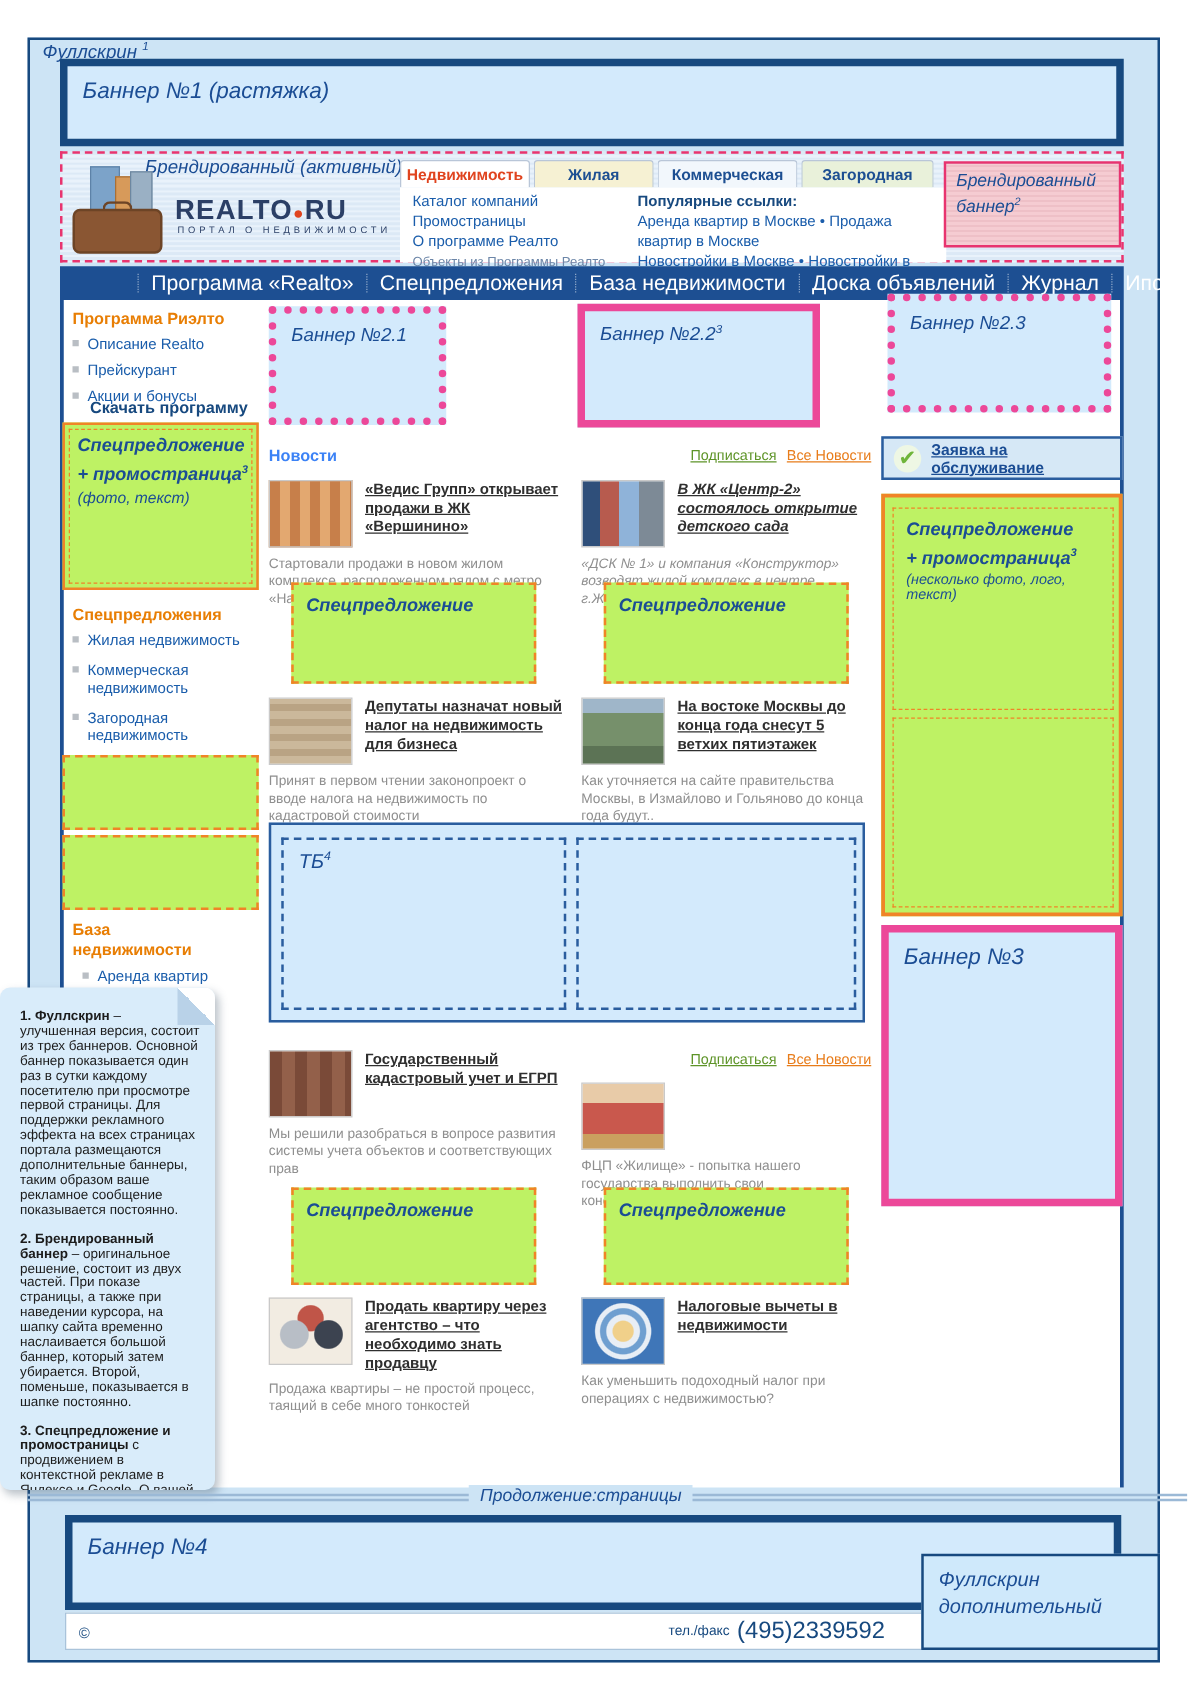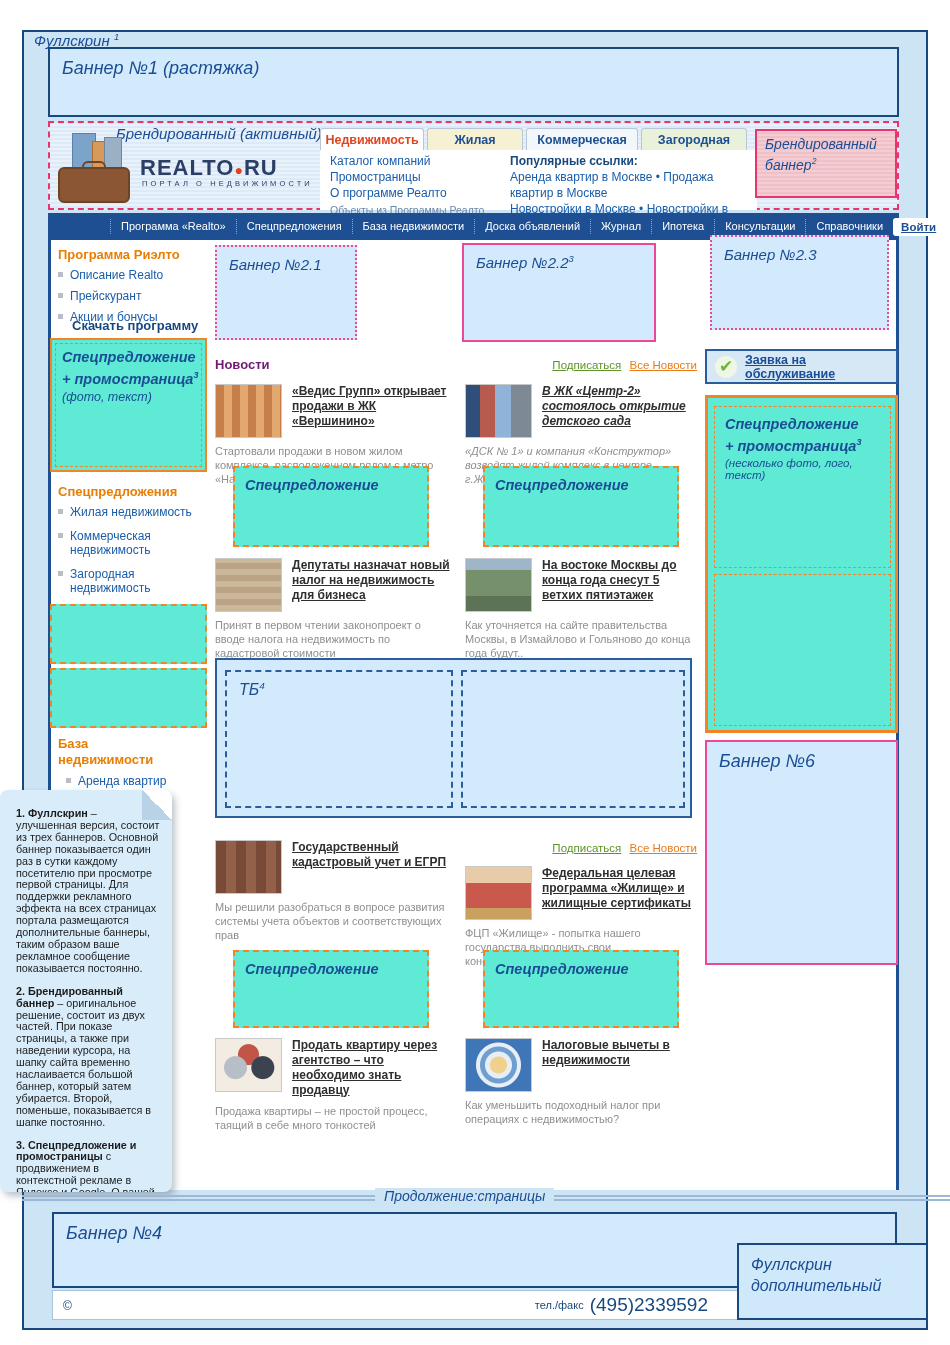--- a/index.html
+++ b/index.html
@@ -6,21 +6,21 @@
   #root{position:relative;width:950px;height:1345px;background:#fff;overflow:hidden;
         font-family:"Liberation Sans","DejaVu Sans",sans-serif;}
   .abs{position:absolute;}
   sup{font-size:.62em;}
 
   
   .frame{left:22px;top:30px;width:902px;height:1296px;border:2px solid #17497f;background:#cde4f5;}
   .fs-label{left:34px;top:32px;font-style:italic;font-size:15px;color:#1b4d94;}
 
   
-  .bbox{background:#d3eafc;border:2px solid #ec4899;box-sizing:border-box;}
+  .bbox{background:#d3eafc;border:6px solid #ec4899;box-sizing:border-box;}
   .bbox.dotted{border-style:dotted;}
   .blabel{font-style:italic;color:#1b4d94;font-size:15px;padding:9px 0 0 12px;}
   .blabel.big{font-size:18px;}
 
   
   .banner1{left:48px;top:47px;width:851px;height:70px;border-color:#17497f;}
   .branded{left:48px;top:121px;width:851px;height:89px;border:2px dashed #e8346f;box-sizing:border-box;
            background:repeating-linear-gradient(0deg,#dce9f6 0 2px,#e9f2fb 2px 4px);}
   .branded-label{left:66px;top:2px;font-style:italic;font-size:15px;color:#1b4d94;}
   .logo-wrap{left:6px;top:16px;width:260px;height:66px;}
@@ -45,52 +45,52 @@
   .hl-col1 div{cursor:pointer;}
   .hl-small{font-size:10.5px;color:#6c86a8;margin-top:1px;}
   .hl-col2{left:190px;top:3px;font-size:12px;line-height:16px;color:#1a5dab;}
   .hl-title{font-weight:bold;color:#17497f;}
   .pinkbox{left:705px;top:6px;width:142px;height:69px;border:2px solid #e8346f;box-sizing:border-box;
            background:repeating-linear-gradient(0deg,#f5ccd2 0 2px,#eec0c7 2px 4px);}
   .pink-label{padding:5px 0 0 8px;font-style:italic;font-size:14px;line-height:17px;color:#1b4d94;}
 
   
   .nav{left:48px;top:213px;width:851px;height:27px;background:#1d4f92;display:flex;align-items:center;box-sizing:border-box;padding-left:62px;}
-  .nav-item{color:#fff;font-size:11px;padding:0 10px;border-left:1px dotted rgba(255,255,255,.5);height:15px;line-height:15px;cursor:pointer;white-space:nowrap;}
+  .nav-item{color:#fff;font-size:17px;padding:0 10px;border-left:1px dotted rgba(255,255,255,.5);height:15px;line-height:15px;cursor:pointer;white-space:nowrap;}
   .nav-item:last-of-type{border-right:1px dotted rgba(255,255,255,.5);}
   .login-box{margin-left:auto;margin-right:3px;background:#fff;border-radius:3px;padding:3px 8px;font-size:11.5px;font-weight:bold;color:#1d4f92;white-space:nowrap;}
   .login-box .lnk{text-decoration:underline;cursor:pointer;}
 
   
   .sheet{left:48px;top:240px;width:851px;height:950px;background:#fff;border-left:3px solid #1d4f92;border-right:3px solid #1d4f92;box-sizing:border-box;}
 
   
   .side-title{font-weight:bold;font-size:13px;color:#e87e04;}
   .side-list{font-size:12px;color:#1a5dab;}
   .li-row{display:flex;margin-bottom:7px;cursor:pointer;}
   .bullet{flex:0 0 5px;width:5px;height:5px;background:#b9bec4;margin:4px 7px 0 0;}
   .download{font-weight:bold;font-size:13px;color:#17497f;cursor:pointer;}
-  .peachbox{background:#5eead4;box-sizing:border-box;}
+  .peachbox{background:#bef264;box-sizing:border-box;}
   .peach-solid{border:2px solid #f08427;}
   .peach-dash{border:2px dashed #f08427;}
   .inner-dash{position:absolute;inset:3px;border:1px dashed #f08427;}
   .promo-label{position:relative;padding:8px 0 0 10px;font-style:italic;font-weight:bold;font-size:14.5px;line-height:18px;color:#1b4d94;}
   .promo-note{position:relative;padding:2px 0 0 10px;font-style:italic;font-size:12.5px;color:#1b4d94;}
 
   
   .notes{left:0;top:790px;width:172px;height:402px;background:#d9ecfa;border-radius:8px;
          box-shadow:3px 4px 7px rgba(60,80,100,.35);box-sizing:border-box;
          padding:18px 12px 0 16px;overflow:hidden;}
   .notes:after{content:"";position:absolute;right:0;top:0;width:30px;height:30px;
          background:linear-gradient(225deg,#ffffff 0 50%,#b9d2e8 50% 100%);}
   .note-p{font-size:10.8px;line-height:11.9px;color:#1c1c1c;margin-bottom:11px;}
   .note-p b{font-weight:bold;}
 
   
-  .sec-title{font-weight:bold;font-size:13px;color:#701a75;}
+  .sec-title{font-weight:bold;font-size:13px;color:#3b82f6;}
   .sub-row{width:197px;text-align:right;font-size:11.5px;white-space:nowrap;}
   .lnk-green{color:#5e9428;text-decoration:underline;cursor:pointer;}
   .lnk-orange{color:#e87c1a;text-decoration:underline;cursor:pointer;margin-left:5px;}
   .req-btn{left:705px;top:349px;width:193px;height:35px;border:2px solid #2a5d9e;background:#d6e8f6;
            box-sizing:border-box;display:flex;align-items:center;cursor:pointer;}
   .check{flex:0 0 22px;width:22px;height:22px;border-radius:50%;background:#eef7e4;margin:0 8px 0 8px;
          color:#6fb53a;font-weight:bold;font-size:17px;line-height:22px;text-align:center;}
   .req-label{font-weight:bold;font-size:12.5px;color:#1b4d94;text-decoration:underline;}
 
   .item{width:235px;}
@@ -323,21 +323,20 @@
   <div class="abs item" style="left:215px;top:840px;">
     <div class="row">
         <div class="thumb thumb-a1"></div>
       <div class="headline">Государственный кадастровый учет и ЕГРП</div>
       </div>
     <div class="desc">Мы решили разобраться в вопросе развития системы учета объектов и соответствующих прав</div>
   </div>
   <div class="abs item" style="left:465px;top:866px;">
     <div class="row">
         <div class="thumb thumb-a2"></div>
-      <div class="headline">Федеральная целевая программа «Жилище» и жилищные сертификаты</div>
       </div>
     <div class="desc">ФЦП «Жилище» - попытка нашего государства выполнить свои конституционные обязательства</div>
   </div>
 
   <div class="abs peachbox peach-dash" style="left:233px;top:950px;width:196px;height:78px;">
     <div class="promo-label">Спецпредложение</div>
   </div>
   <div class="abs peachbox peach-dash" style="left:483px;top:950px;width:196px;height:78px;">
     <div class="promo-label">Спецпредложение</div>
   </div>
@@ -362,21 +361,21 @@
       <div class="promo-label">
         <span>Спецпредложение</span><br>
         <span>+ промостраница</span><sup>3</sup>
       </div>
       <div class="promo-note" style="font-size:11.5px;">(несколько фото, лого, текст)</div>
     </div>
     <div style="position:absolute;left:6px;top:176px;width:175px;height:150px;border:1px dashed #f08427;"></div>
   </div>
 
   <div class="abs bbox" style="left:705px;top:740px;width:193px;height:225px;">
-    <div class="blabel big">Баннер №6</div>
+    <div class="blabel big">Баннер №3</div>
   </div>
 
 
   <div class="abs notes">
     <div class="note-p"><b>1. Фуллскрин</b><span> – улучшенная версия, состоит из трех баннеров. Основной баннер показывается один раз в сутки каждому посетителю при просмотре первой страницы. Для поддержки рекламного эффекта на всех страницах портала размещаются дополнительные баннеры, таким образом ваше рекламное сообщение показывается постоянно.</span></div>
     <div class="note-p"><b>2. Брендированный баннер</b><span> – оригинальное решение, состоит из двух частей. При показе страницы, а также при наведении курсора, на шапку сайта временно наслаивается большой баннер, который затем убирается. Второй, поменьше, показывается в шапке постоянно.</span></div>
     <div class="note-p"><b>3. Спецпредложение и промостраницы</b><span> с продвижением в контекстной рекламе в Яндексе и Google. О вашей компании и под каждый ваш объект создается страница с подробным описанием, которая рекламируется нами в интернете.</span></div>
     <div class="note-p"><b>4. Текстовый блок</b><span> – показывайте его на всех страницах или выберите интересный вам сегмент недвижимости и блок будет размещен только на страницах в соответствии с данной тематикой (аренда квартир, продажа квартир, коммерческая недвижимость, загородная недвижимость).</span></div>
   </div>
 

